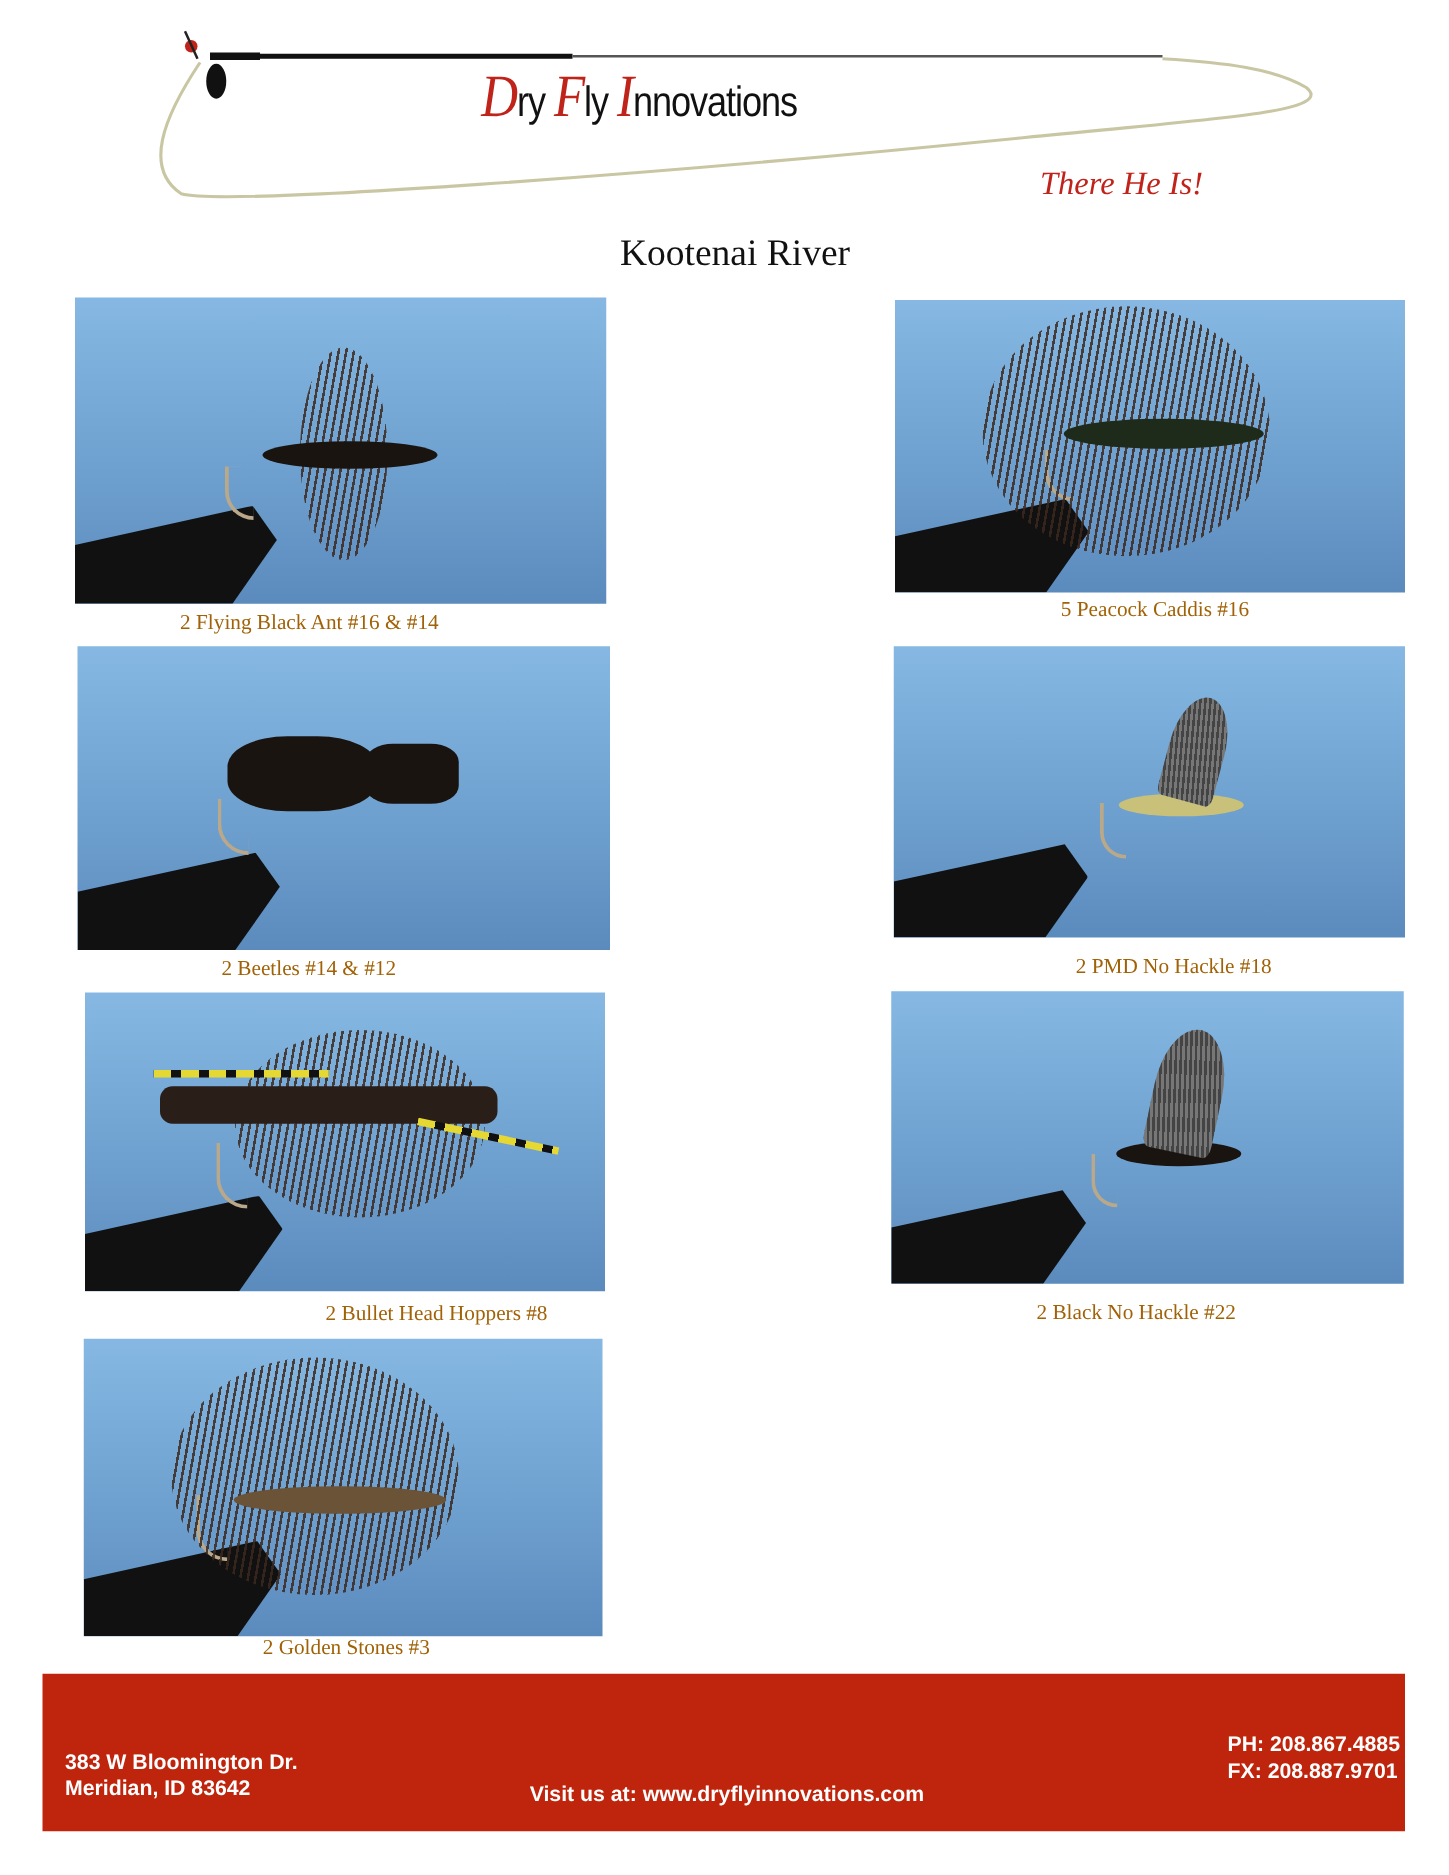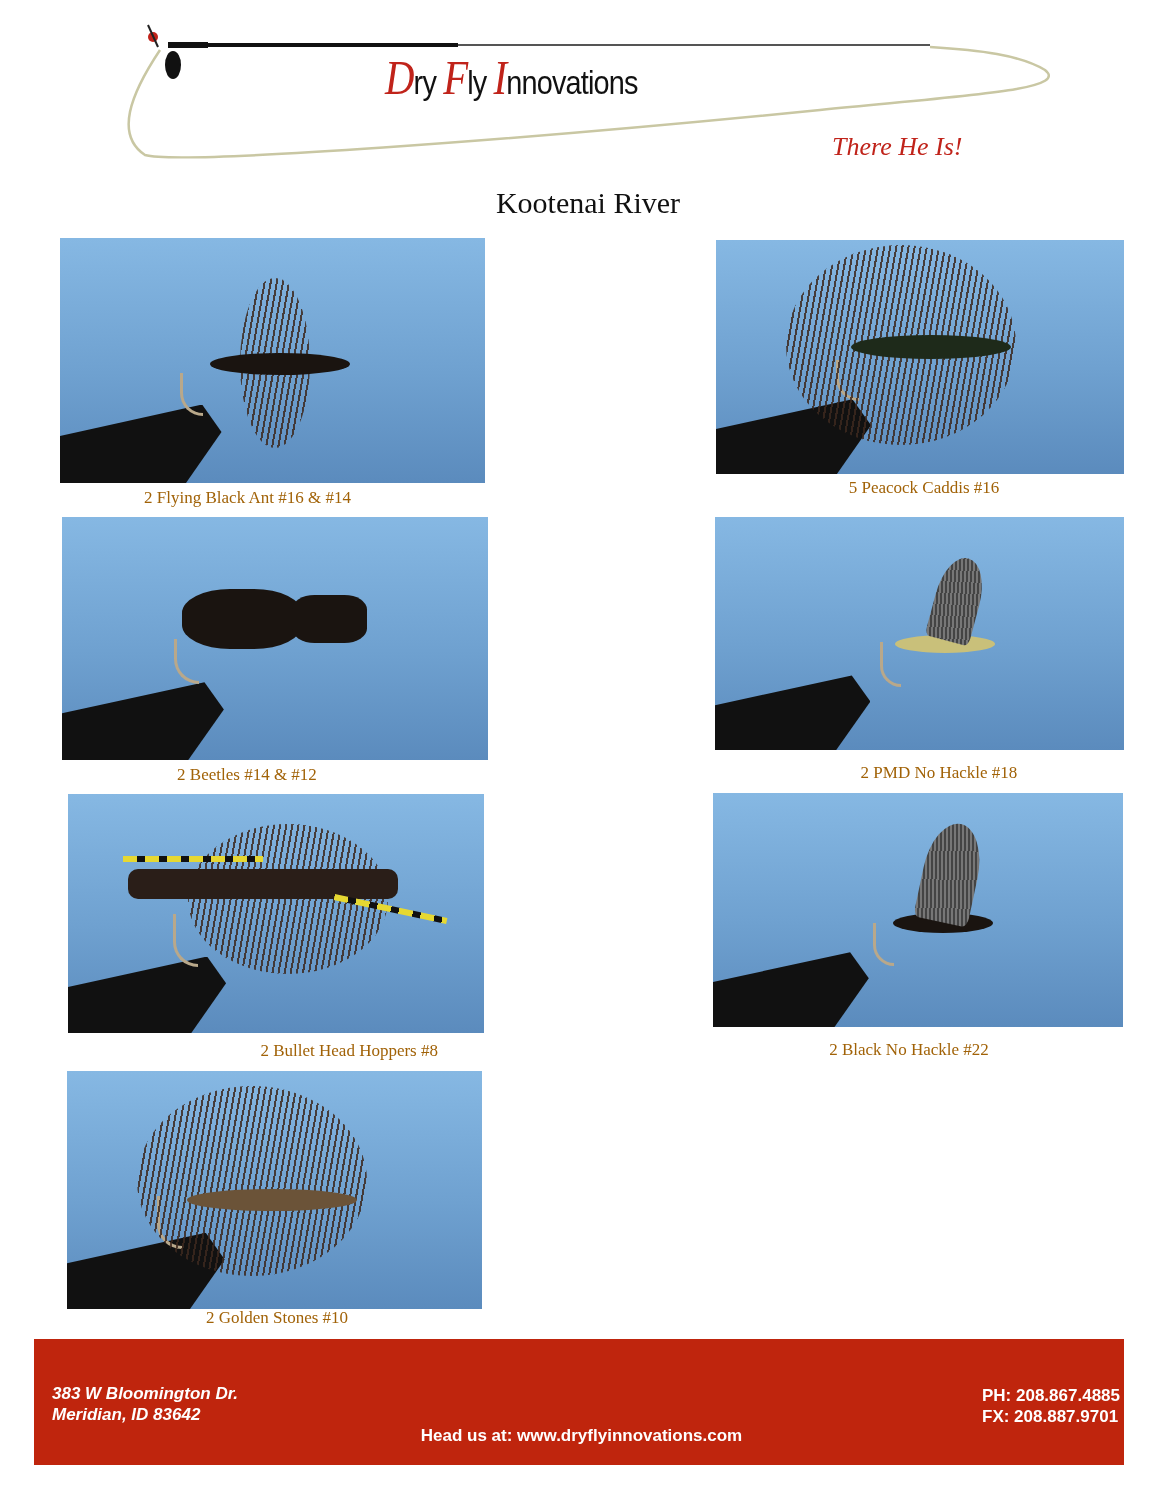--- a/index.html
+++ b/index.html
@@ -13,21 +13,21 @@
   .tagline { position:absolute; left:712px; top:117px; font-family:"Liberation Serif", serif; font-style:italic; font-size:26px; color:#c0231a; white-space:nowrap; }
   .title { left:0; width:1176px; top:186px; text-align:center; font-size:30px; color:#111; }
   .photo { overflow:hidden; background:linear-gradient(180deg,#86b8e3 0%, #6fa1d0 55%, #5b8bbd 100%); }
   .photo .vise { position:absolute; left:0; bottom:0; width:38%; height:32%; background:#111; clip-path:polygon(0 40%, 88% 0, 100% 35%, 78% 100%, 0 100%); }
   .photo .hook { position:absolute; border:3px solid #b9a88a; border-top:none; border-right:none; border-radius:0 0 0 30px; }
   .photo .body { position:absolute; background:#1a1410; border-radius:50%; }
   .photo .hackle { position:absolute; background:repeating-linear-gradient(100deg, rgba(60,40,30,0.85) 0 2px, rgba(0,0,0,0) 2px 6px); border-radius:50%; }
   .photo .wing { position:absolute; background:repeating-linear-gradient(80deg,#444 0 2px,#777 2px 4px); border-radius:50% 50% 10% 10%; }
   .caption { font-size:17px; color:#a16207; text-align:center; white-space:nowrap; }
   .footer { left:34px; top:1339px; width:1090px; height:126px; background:#bf250d; color:#fff; font-family:"Liberation Sans", sans-serif; font-weight:bold; font-size:17px; }
-  .footer .addr { position:absolute; left:18px; top:44px; line-height:21px;font-style:italic; }
+  .footer .addr { position:absolute; left:18px; top:60px; line-height:21px; }
   .footer .phone { position:absolute; right:4px; top:46px; line-height:21px; text-align:left; }
   .footer .web { position:absolute; left:0; width:1095px; top:87px; text-align:center; }
 </style>
 </head>
 <body>
 
 <div class="abs logo">
   <svg viewBox="0 0 940 165">
     <path d="M40 35 C10 80, -5 120, 25 140 C60 150, 400 125, 700 95 C850 80, 950 75, 925 55 C900 40, 860 35, 810 32" fill="none" stroke="#c9c7a3" stroke-width="2.5"></path>
     <rect x="48" y="27" width="40" height="6" fill="#111"></rect>
@@ -69,21 +69,21 @@
   <div class="abs" style="left:265px;top:112px;width:115px;height:6px;background:repeating-linear-gradient(90deg,#e6d832 0 14px,#111 14px 22px);transform:rotate(12deg);"></div>
 </div>
 <div class="abs caption" style="left:68px;top:1041px;width:370px;text-align:right;">2 Bullet Head Hoppers #8</div>
 
 <div class="abs photo" style="left:67px;top:1071px;width:415px;height:238px;">
   <div class="vise"></div>
   <div class="hook" style="left:90px;top:125px;width:22px;height:50px;"></div>
   <div class="hackle" style="left:70px;top:15px;width:230px;height:190px;"></div>
   <div class="body" style="left:120px;top:118px;width:170px;height:22px;background:#6b5338;"></div>
 </div>
-<div class="abs caption" style="left:67px;top:1308px;width:420px;">2 Golden Stones #10</div>
+<div class="abs caption" style="left:67px;top:1308px;width:420px;">2 Golden Stones #3</div>
 
 <div class="abs photo" style="left:716px;top:240px;width:408px;height:234px;">
   <div class="vise"></div>
   <div class="hook" style="left:120px;top:120px;width:20px;height:38px;"></div>
   <div class="hackle" style="left:70px;top:5px;width:230px;height:200px;"></div>
   <div class="body" style="left:135px;top:95px;width:160px;height:24px;background:#1e2a1a;"></div>
 </div>
 <div class="abs caption" style="left:716px;top:478px;width:416px;">5 Peacock Caddis #16</div>
 
 <div class="abs photo" style="left:715px;top:517px;width:409px;height:233px;">
@@ -104,14 +104,14 @@
 
 <div class="abs footer">
   <div class="addr">
     <div>383 W Bloomington Dr.</div>
     <div>Meridian, ID 83642</div>
   </div>
   <div class="phone">
     <div>PH:  208.867.4885</div>
     <div>FX:   208.887.9701</div>
   </div>
-  <div class="web">Head us at: www.dryflyinnovations.com</div>
+  <div class="web">Visit us at: www.dryflyinnovations.com</div>
 </div>
 
 </body></html>

